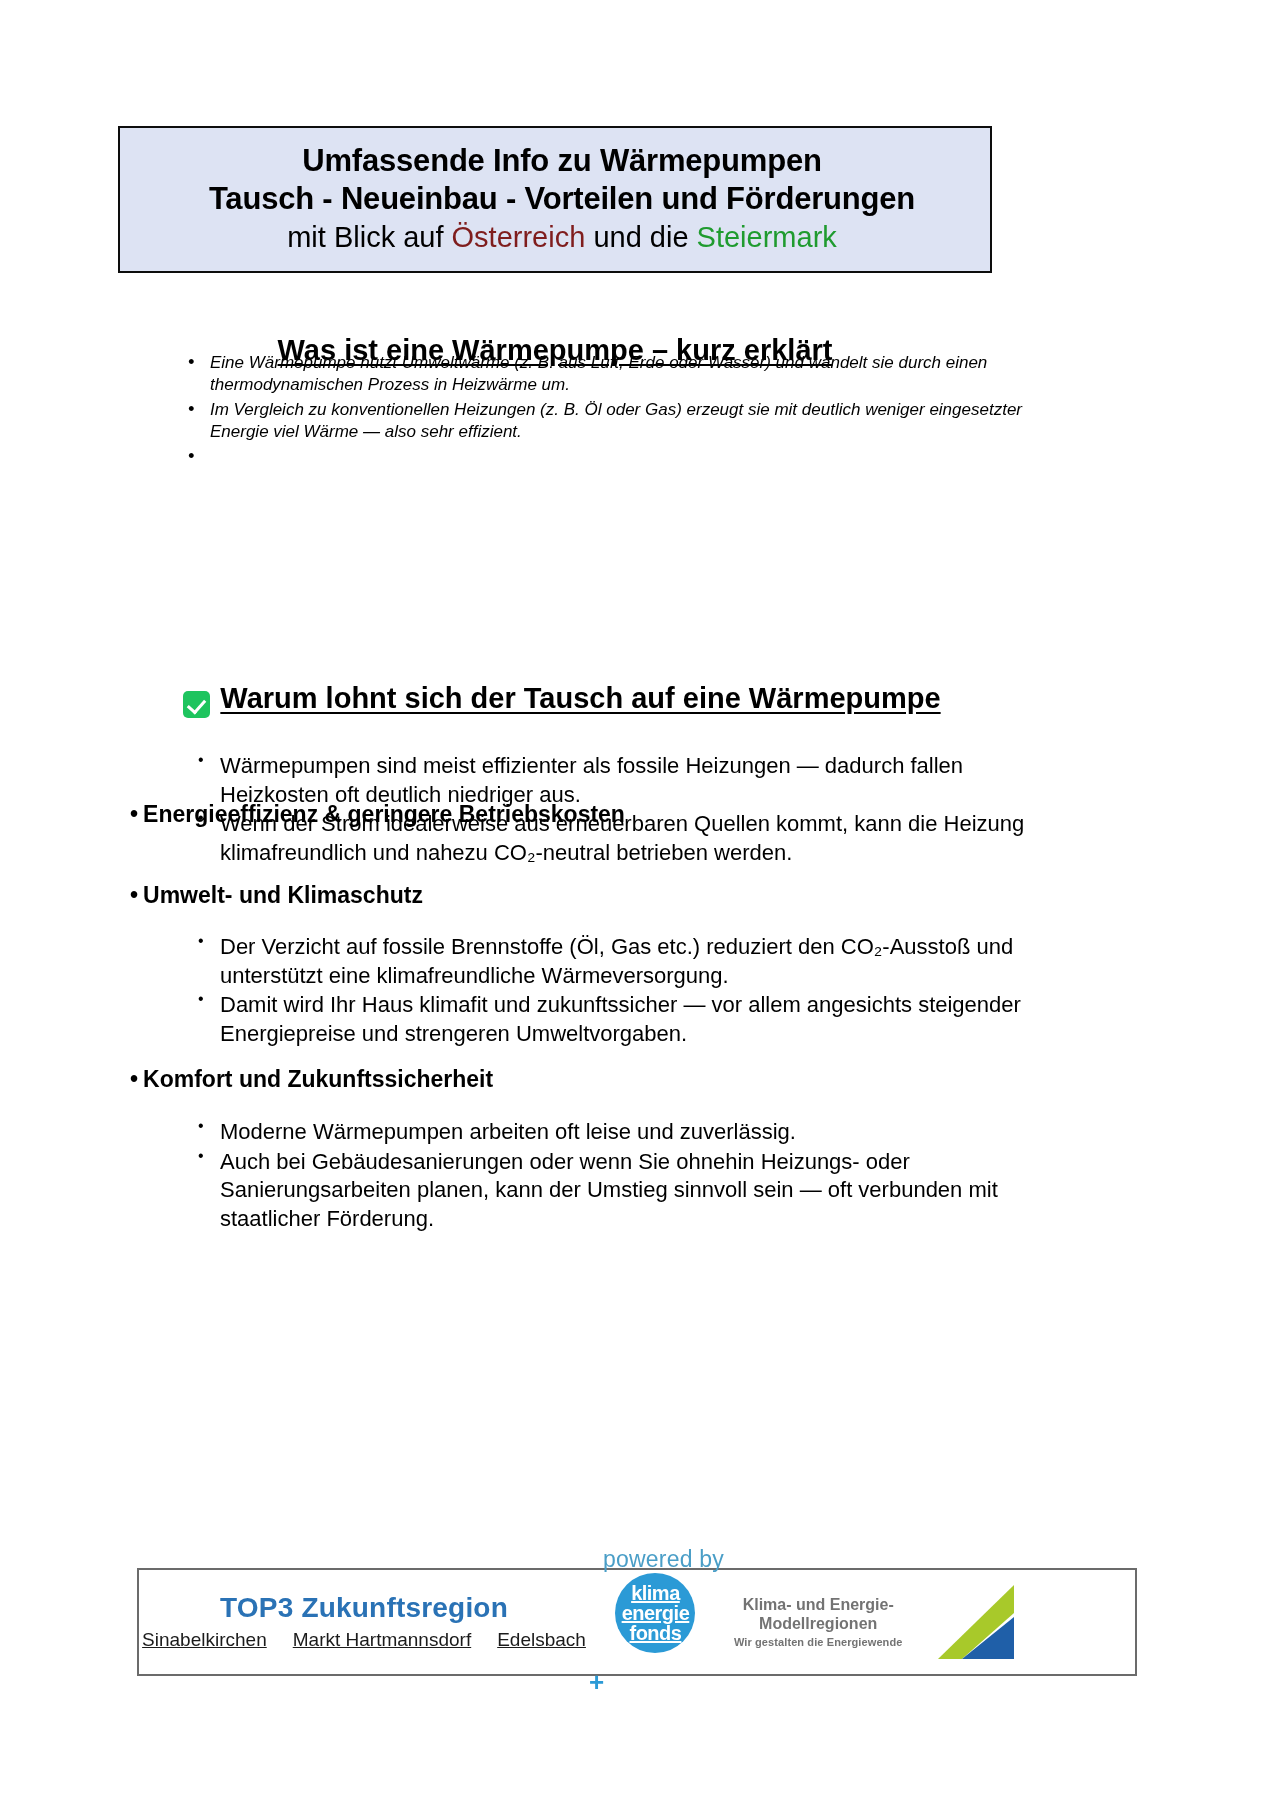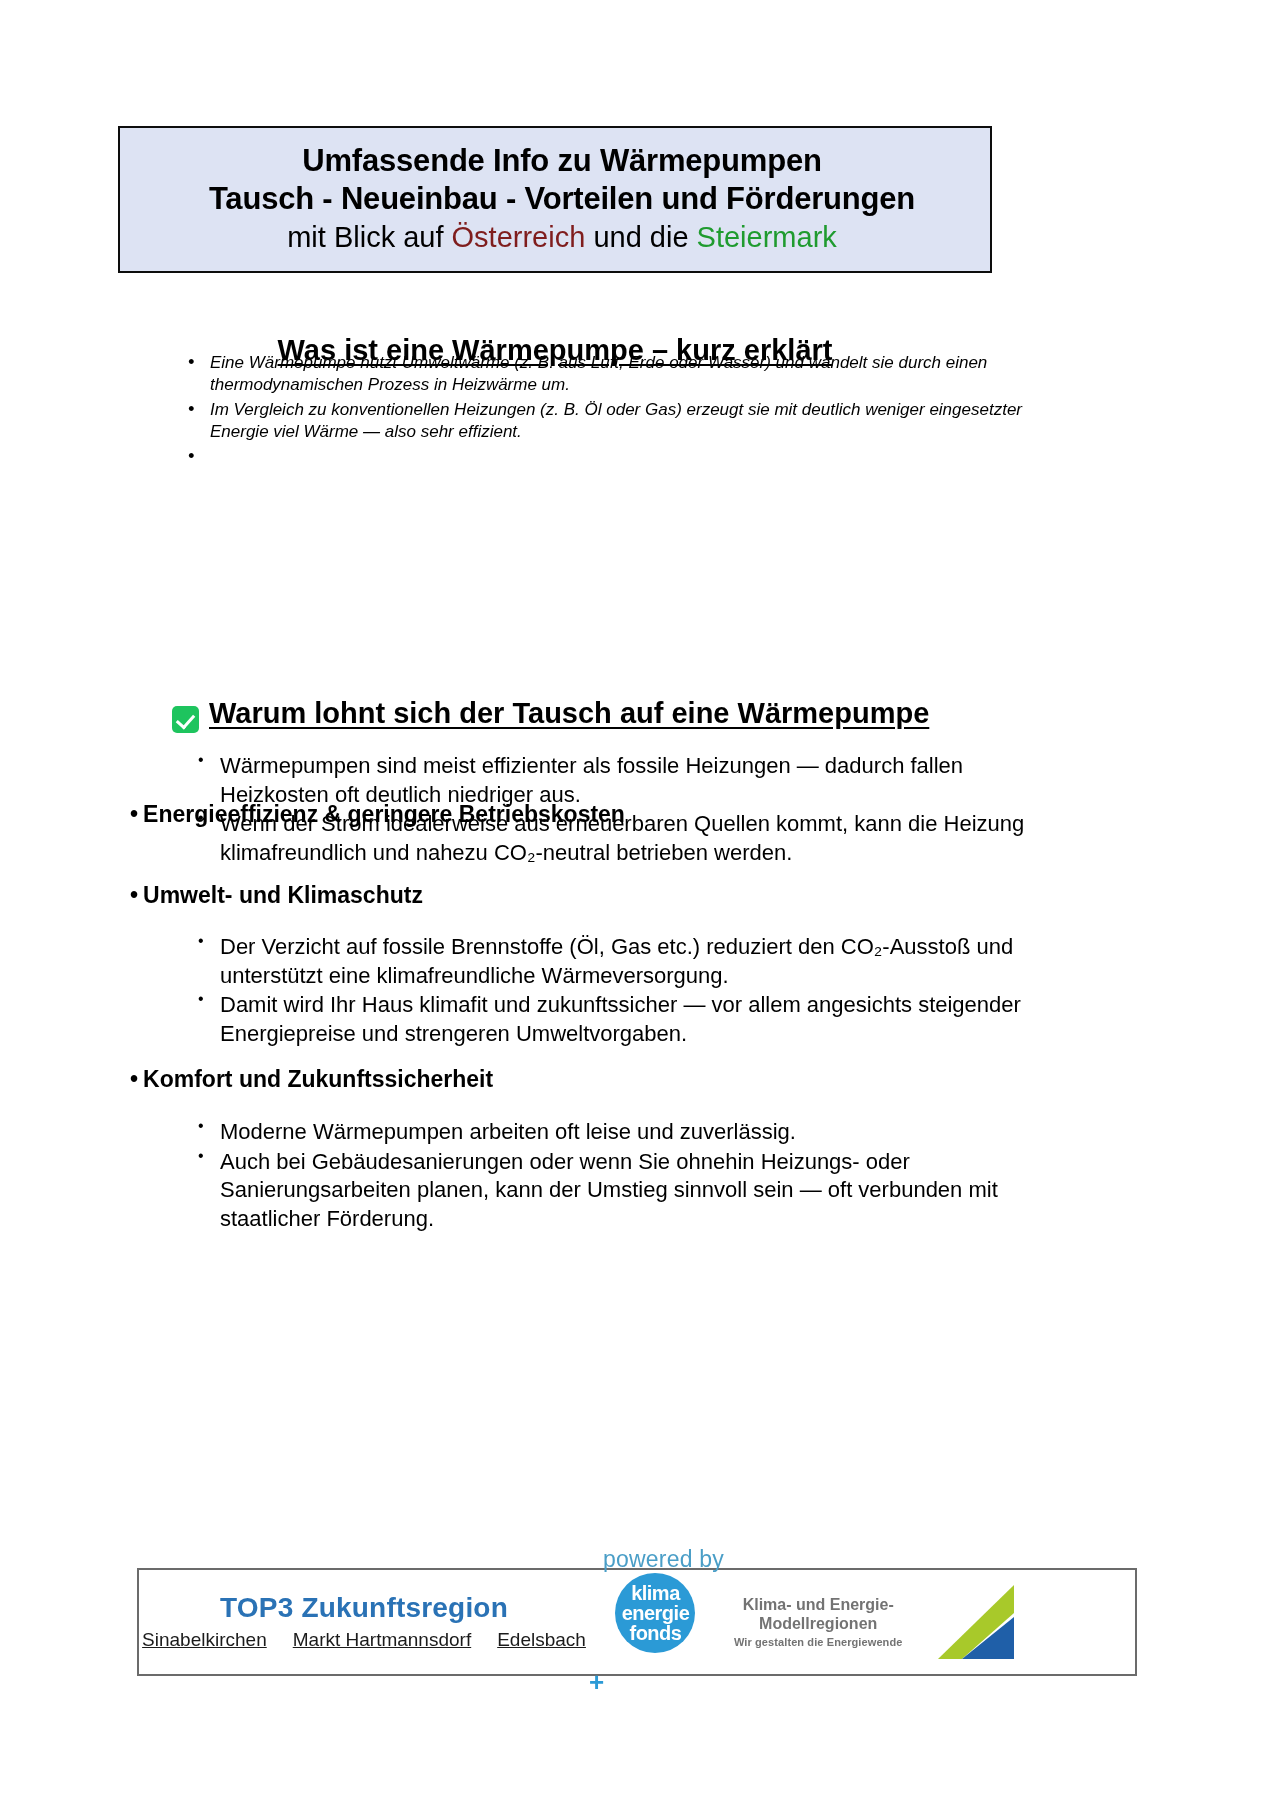--- a/index.html
+++ b/index.html
@@ -63,23 +63,23 @@
     line-height: 1.3;
   }
   #h-was {
     left: 0;
     top: 332px;
     width: 1110px;
     text-align: center;
   }
   #h-warum {
     left: 128px;
-    top: 695px;
+    top: 680px;
     width: 780px;
-    text-align: left;
+    text-align: center;
     padding-left: 44px;
   }
   #h-warum .check-emoji {
     display: inline-block;
     vertical-align: -4px;
     margin-right: 10px;
     text-decoration: none;
   }
   .check-box {
     display: inline-block;
@@ -228,20 +228,21 @@
     border-radius: 50%;
     background: #2b9ad6;
     color: #ffffff;
     display: flex;
     flex-direction: column;
     align-items: center;
     justify-content: center;
     line-height: 1.0;
     font-weight: bold;
     letter-spacing: -0.5px;
+    text-decoration: underline;
   }
   .klima-circle span { font-size: 20px; display:block; }
   .klima-plus {
     font-size: 26px;
     color: #2b9ad6;
     font-weight: bold;
     margin-left: -14px;
     align-self: flex-start;
     margin-top: 14px;
   }

